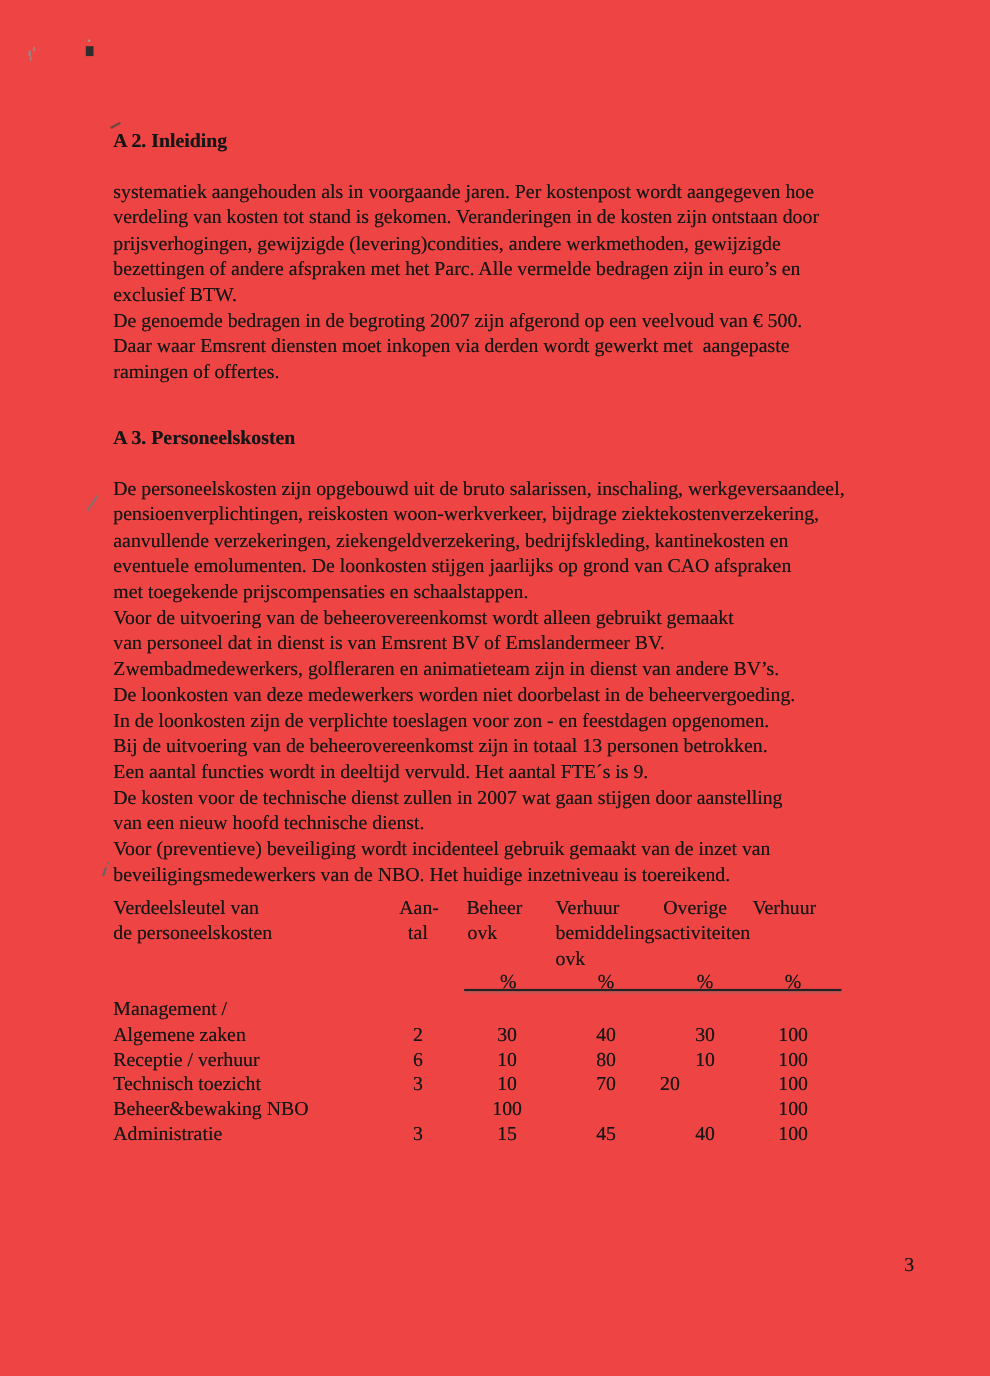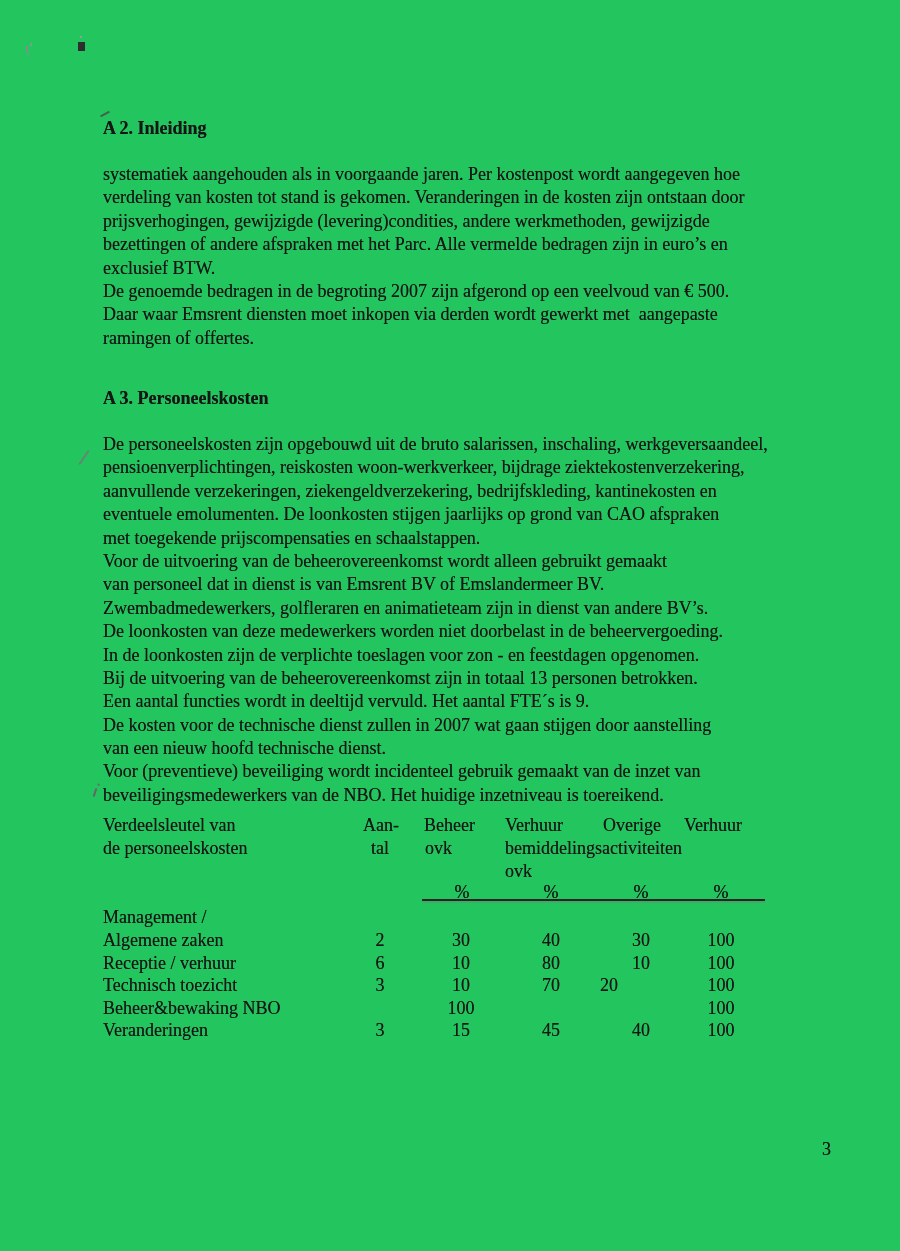--- a/index.html
+++ b/index.html
@@ -1,18 +1,18 @@
 <!DOCTYPE html>
 <html><head>
 <meta charset="utf-8">
 <style>
   html,body { margin:0; padding:0; background:#ffffff; }
   .page {
     position:relative; width:900px; height:1251px;
-    background:#22c55e; overflow:hidden;
+    background:#ef4444; overflow:hidden;
     font-family:"Liberation Serif", serif;
     color:#161616;
     text-shadow:0 0 0.6px rgba(25,25,25,0.7);
   }
   .heading {
     position:absolute; left:103px;
     font-size:18px; font-weight:bold; line-height:20px; white-space:pre;
   }
   .para { position:absolute; left:103px; }
   .line { font-size:18px; line-height:23.4px; height:23.4px; white-space:pre; }
@@ -119,21 +119,21 @@
     <span class="tcell center" style="left:277px; top:160px">3</span>
     <span class="tcell center" style="left:358px; top:160px">10</span>
     <span class="tcell center" style="left:448px; top:160px">70</span>
     <span class="tcell center" style="left:506px; top:160px">20</span>
     <span class="tcell center" style="left:618px; top:160px">100</span>
 
     <span class="tcell" style="left:0; top:183px">Beheer&amp;bewaking NBO</span>
     <span class="tcell center" style="left:358px; top:183px">100</span>
     <span class="tcell center" style="left:618px; top:183px">100</span>
 
-    <span class="tcell" style="left:0; top:205px">Veranderingen</span>
+    <span class="tcell" style="left:0; top:205px">Administratie</span>
     <span class="tcell center" style="left:277px; top:205px">3</span>
     <span class="tcell center" style="left:358px; top:205px">15</span>
     <span class="tcell center" style="left:448px; top:205px">45</span>
     <span class="tcell center" style="left:538px; top:205px">40</span>
     <span class="tcell center" style="left:618px; top:205px">100</span>
   </div>
 
   <div class="pagenum">3</div>
 </div>
 

